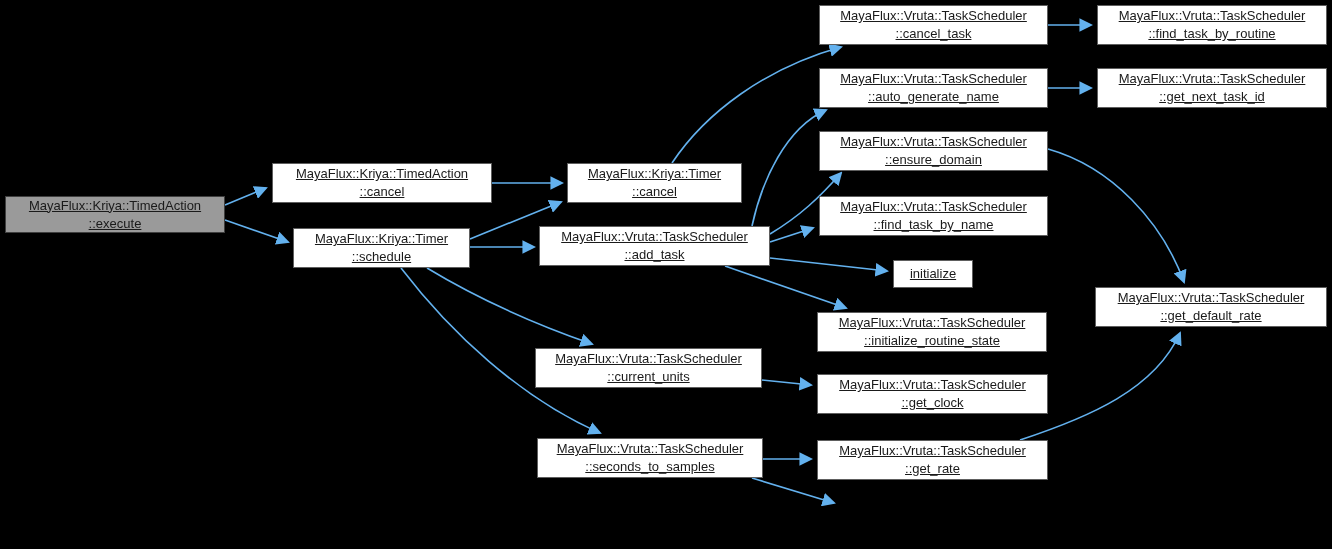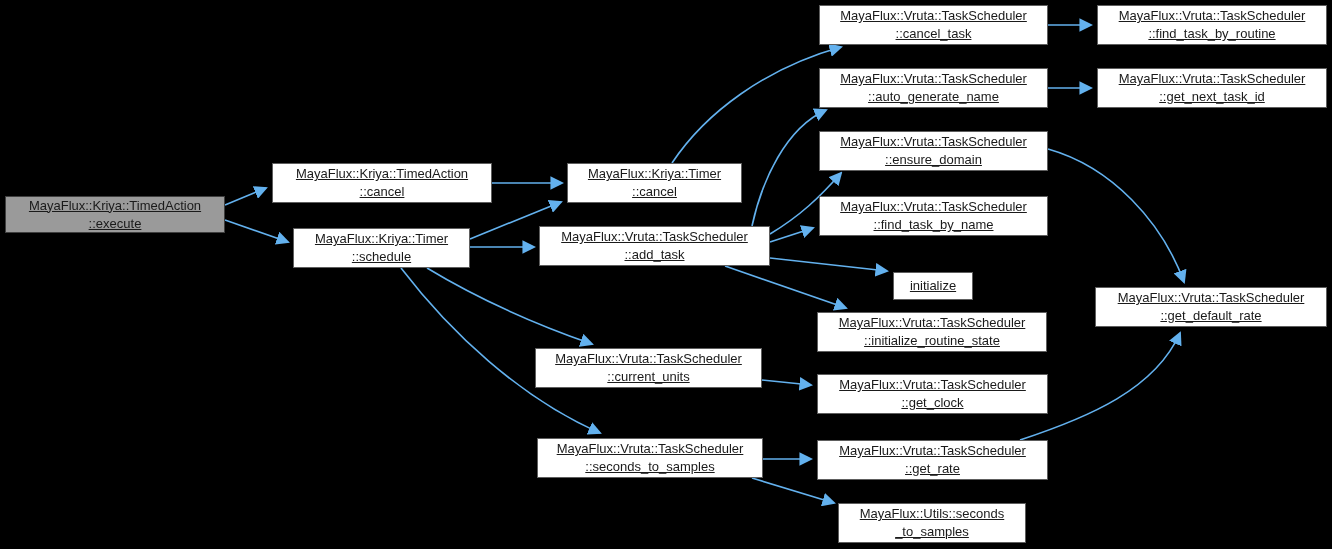--- a/index.html
+++ b/index.html
@@ -97,36 +97,34 @@
 
   <div class="node" style="left:1097px;top:68px;width:230px;height:40px">MayaFlux::Vruta::TaskScheduler
 ::get_next_task_id</div>
 
   <div class="node" style="left:819px;top:131px;width:229px;height:40px">MayaFlux::Vruta::TaskScheduler
 ::ensure_domain</div>
 
   <div class="node" style="left:819px;top:196px;width:229px;height:40px">MayaFlux::Vruta::TaskScheduler
 ::find_task_by_name</div>
 
-  <div class="node" style="left:893px;top:272px;width:80px;height:28px">initialize</div>
+  <div class="node" style="left:893px;top:260px;width:80px;height:28px">initialize</div>
 
   <div class="node" style="left:1095px;top:287px;width:232px;height:40px">MayaFlux::Vruta::TaskScheduler
 ::get_default_rate</div>
 
   <div class="node" style="left:817px;top:312px;width:230px;height:40px">MayaFlux::Vruta::TaskScheduler
 ::initialize_routine_state</div>
 
   <div class="node" style="left:817px;top:374px;width:231px;height:40px">MayaFlux::Vruta::TaskScheduler
 ::get_clock</div>
 
   <div class="node" style="left:535px;top:348px;width:227px;height:40px">MayaFlux::Vruta::TaskScheduler
 ::current_units</div>
 
   <div class="node" style="left:817px;top:440px;width:231px;height:40px">MayaFlux::Vruta::TaskScheduler
 ::get_rate</div>
 
   <div class="node" style="left:537px;top:438px;width:226px;height:40px">MayaFlux::Vruta::TaskScheduler
 ::seconds_to_samples</div>
 
-  <div class="node" style="left:838px;top:503px;width:188px;height:40px">MayaFlux::Utils::seconds
-_to_samples</div>
 
 </div>
 
 </body></html>

